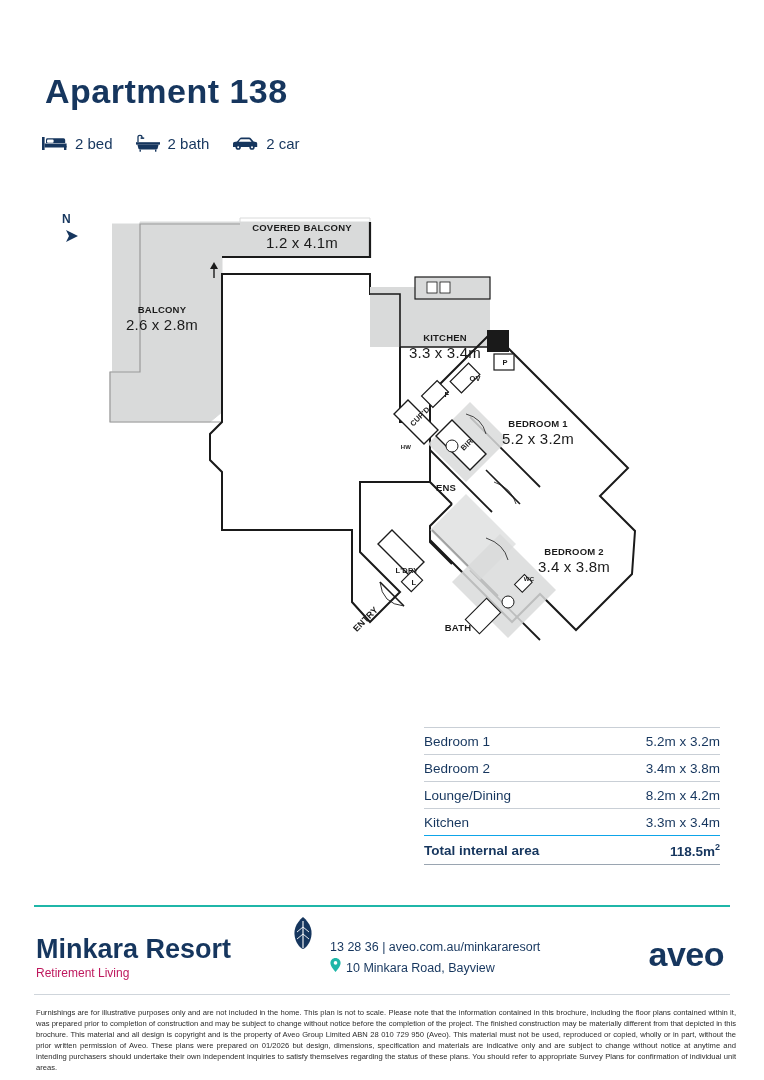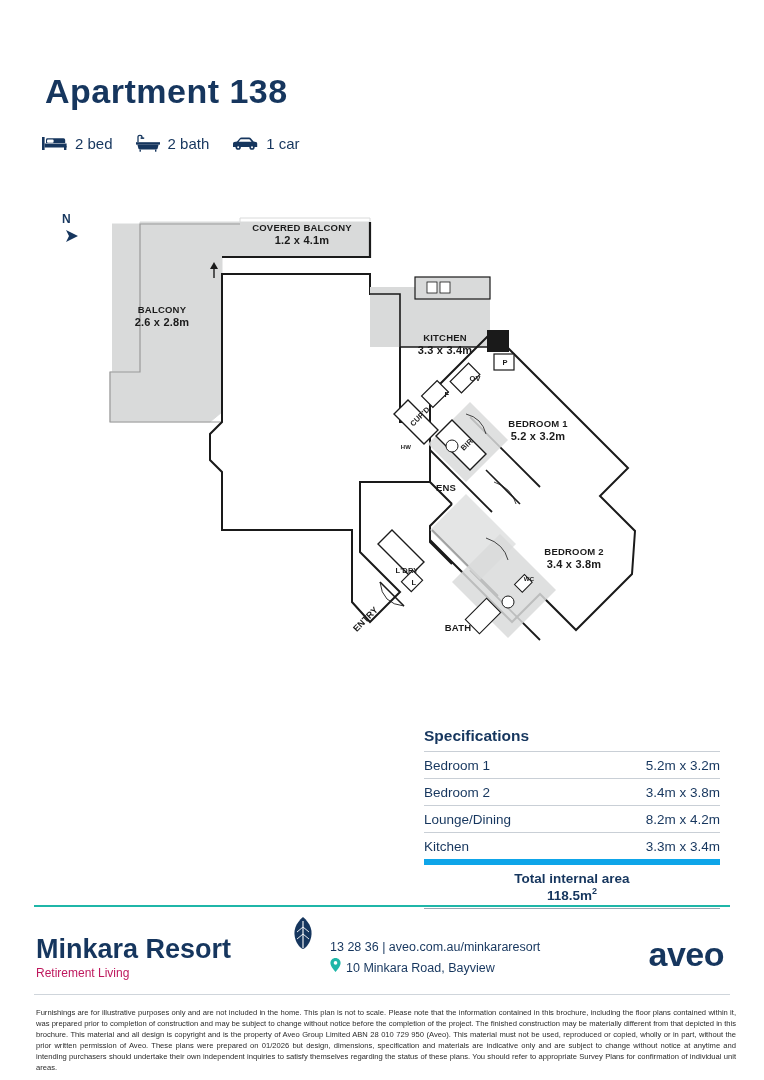--- a/index.html
+++ b/index.html
@@ -50,21 +50,21 @@
 
   .planlabel {
     position: absolute;
     font-size: 9.5px;
     font-weight: bold;
     color: #1b1b1b;
     text-align: center;
     line-height: 1.25;
     letter-spacing: 0.2px;
   }
-  .planlabel .dim { font-weight: bold; font-size: 11px; }
+  .planlabel .dim { font-weight: normal; font-size: 15px; }
   .tiny { font-size: 7.5px; font-weight: bold; }
 
   
   .specs {
     position: absolute;
     left: 424px; top: 695px;
     width: 296px;
   }
   .specs h2 {
     margin: 0 0 6px 0;
@@ -75,24 +75,23 @@
   .specrow {
     display: flex;
     justify-content: space-between;
     align-items: center;
     border-top: 1px solid #c9cfd6;
     padding: 6px 0 5px 0;
     font-size: 13.5px;
     color: #16365e;
   }
   .specrow.total {
-    border-top: 6px solid #0ea5e9;
+    border-top: 1px solid #0ea5e9;
     border-bottom: 1px solid #9aa5b1;
     font-weight: bold;
-    flex-direction: column;
   }
   .specrow .val { font-weight: normal; }
   .specrow.total .val { font-weight: bold; }
   sup { font-size: 9px; }
 
   
   .rule-top {
     position: absolute; left: 34px; top: 873px;
     width: 696px; height: 2px; background: #1fb6a8;
   }
@@ -159,21 +158,21 @@
       <span>
         <svg width="28" height="18" viewBox="0 0 28 18">
           <path d="M2 13 L2 9.4 Q2 8.4 3.2 8.1 L6 7.6 L8.6 4.4 Q9.2 3.6 10.6 3.6 L18 3.6 Q19.4 3.6 20 4.4 L22.6 7.6 L25 8.1 Q26.2 8.4 26.2 9.4 L26.2 13 Z" fill="#16365e"></path>
           <path d="M9.6 5.2 L18.4 5.2 L20.6 7.7 L7.6 7.7 Z" fill="#ffffff"></path>
           <circle cx="7.2" cy="13.2" r="2.6" fill="#16365e"></circle>
           <circle cx="21" cy="13.2" r="2.6" fill="#16365e"></circle>
           <circle cx="7.2" cy="13.2" r="1" fill="#ffffff"></circle>
           <circle cx="21" cy="13.2" r="1" fill="#ffffff"></circle>
         </svg>
       </span>
-      <span class="lbl">1 car</span>
+      <span class="lbl">2 car</span>
     </div>
   </div>
 
   <div class="plan">
 
     <div class="compass">
       <span class="n">N</span>
       <svg width="40" height="40" viewBox="0 0 40 40">
         <path d="M10 16 L22 22 L10 28 L13 22 Z" fill="#16365e"></path>
       </svg>
@@ -341,21 +340,20 @@
     </div>
     <div class="planlabel tiny" style="left:520px; top:394px; width:18px; font-size:6px;">
       <span>WC</span>
     </div>
     <div class="planlabel tiny" style="left:398px; top:262px; width:16px; font-size:6px;">
       <span>HW</span>
     </div>
   </div>
 
   <div class="specs">
-    <h2>Specifications</h2>
 
     <div class="specrow">
       <span>Bedroom 1</span>
       <span class="val">5.2m x 3.2m</span>
     </div>
     <div class="specrow">
       <span>Bedroom 2</span>
       <span class="val">3.4m x 3.8m</span>
     </div>
     <div class="specrow">

